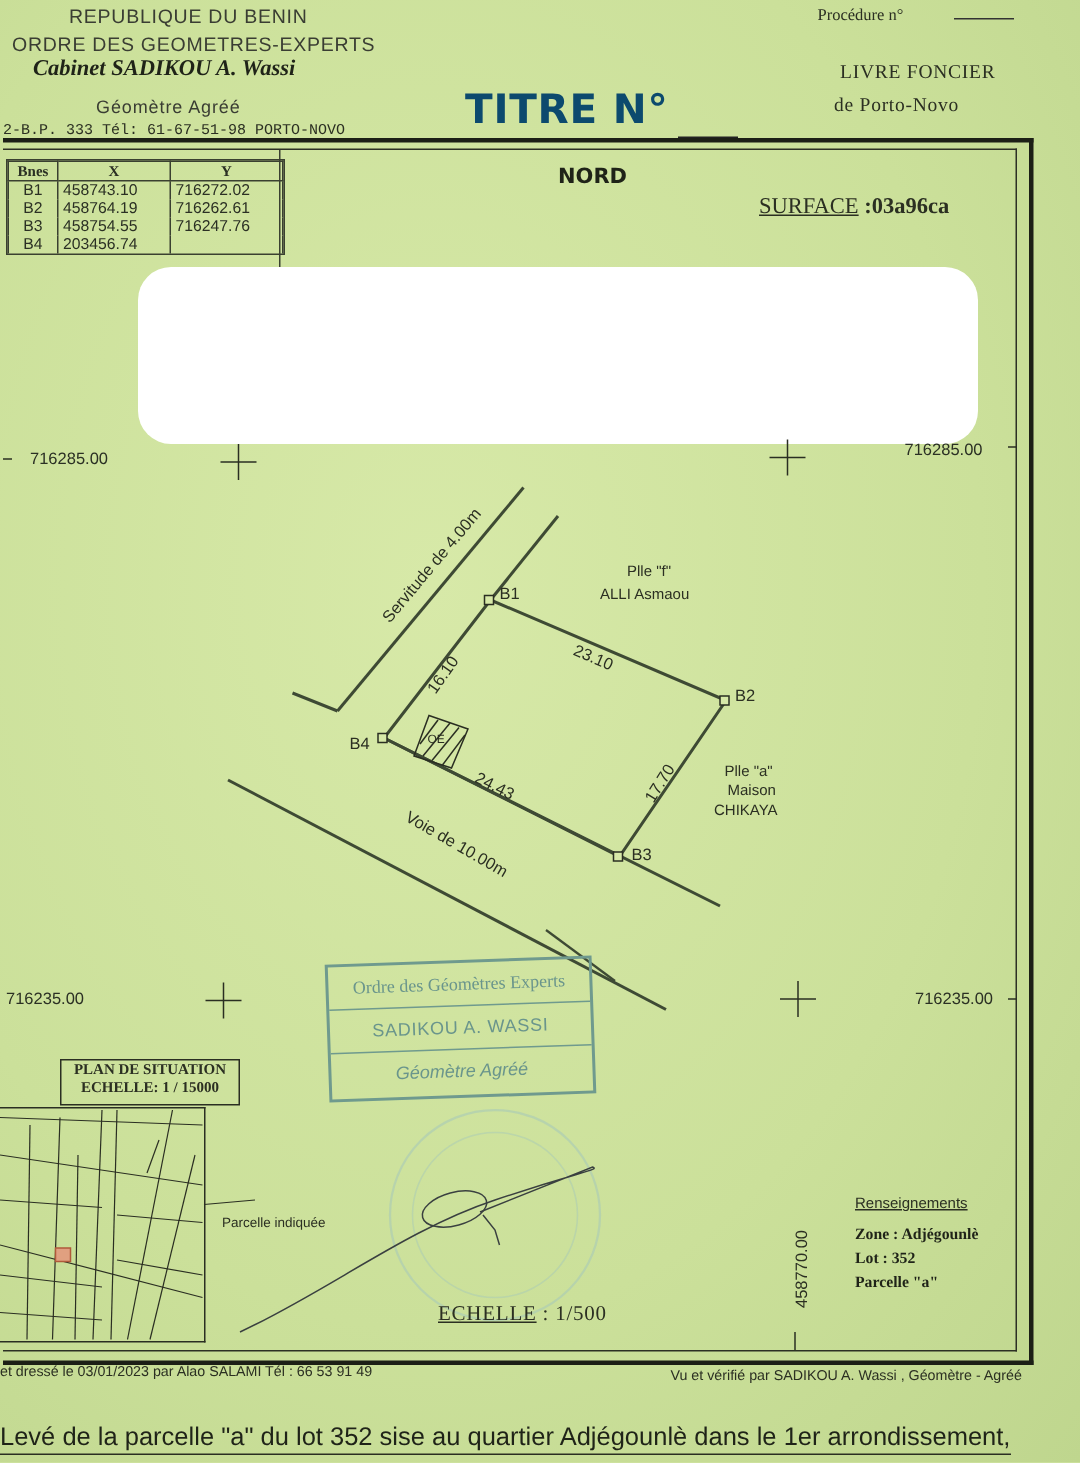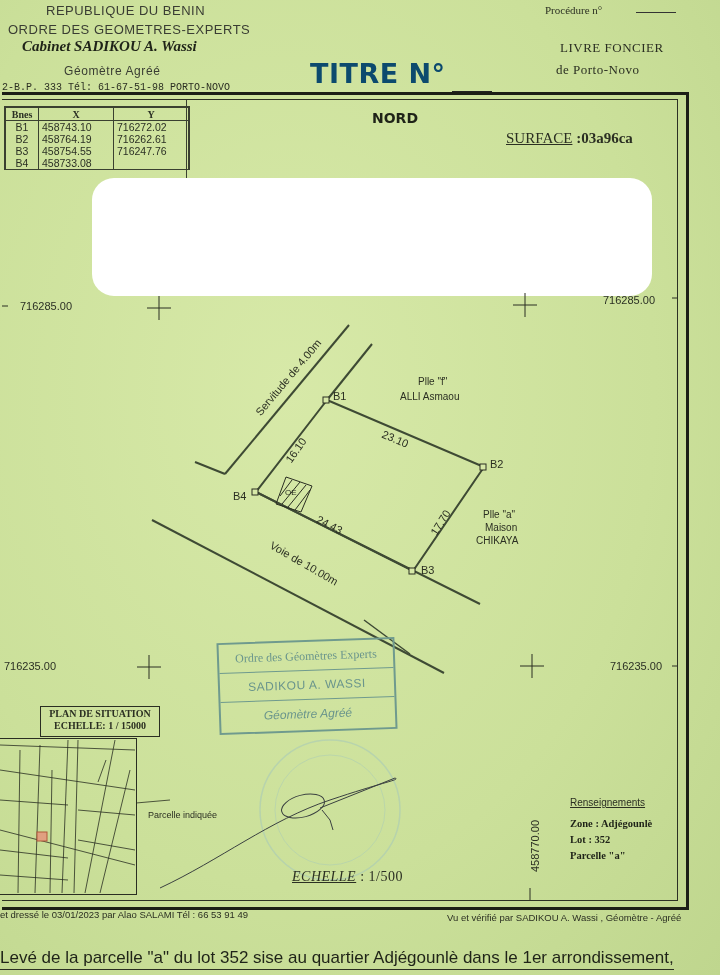--- a/index.html
+++ b/index.html
@@ -46,21 +46,21 @@
   .stamp .s2 { font-size:12px; letter-spacing:0.5px; }
 
   .plan-box { left:4px; top:706px; width:118px; height:28px; border:1.5px solid #2a2e22; font-family:"Liberation Serif", serif; font-weight:bold; font-size:10px; line-height:12px; text-align:center; padding-top:1px;margin-left:36px; }
   .plan-map { left:0; top:738px; width:136px; height:155px; border:1px solid #2a2e22; border-left:none; }
   .parcelle-ind { left:148px; top:788px; font-size:9px;margin-top:22px; }
 
   .rens { left:570px; top:797px; font-size:10px; text-decoration:underline; }
   .rens-item { font-family:"Liberation Serif", serif; font-weight:bold; font-size:10.5px; color:#1f2318; }
   .vcoord { left:510px; top:824px; font-size:11px; transform:rotate(-90deg); transform-origin:left top; }
   .echelle { left:292px; top:869px; font-family:"Liberation Serif", serif; font-size:14px; letter-spacing:0.5px; }
-  .echelle u { text-decoration:underline;font-style:italic; }
+  .echelle u { text-decoration:underline; }
 
   .foot-left { left:0; top:909px; font-size:9.5px; color:#2b2f22; }
   .foot-right { left:447px; top:912px; font-size:9.5px; color:#2b2f22; }
   .leve { left:0; top:948px; font-size:17px; color:#1f2318; border-bottom:1px solid #2a2e22; padding-bottom:1px; }
 </style>
 </head>
 <body>
 
 <div class="paper"></div>
 
@@ -97,21 +97,21 @@
       <td>458764.19</td>
       <td>716262.61</td>
     </tr>
     <tr>
       <td class="b">B3</td>
       <td>458754.55</td>
       <td>716247.76</td>
     </tr>
     <tr>
       <td class="b">B4</td>
-      <td>458733.08</td>
+      <td>203456.74</td>
       <td></td>
     </tr>
   </tbody>
     </table>
 </div>
 <div class="abs sep-v"></div>
 
 <div class="abs nord">NORD</div>
 <div class="abs surface"><u>SURFACE</u> <span>:03a96ca</span></div>
 

